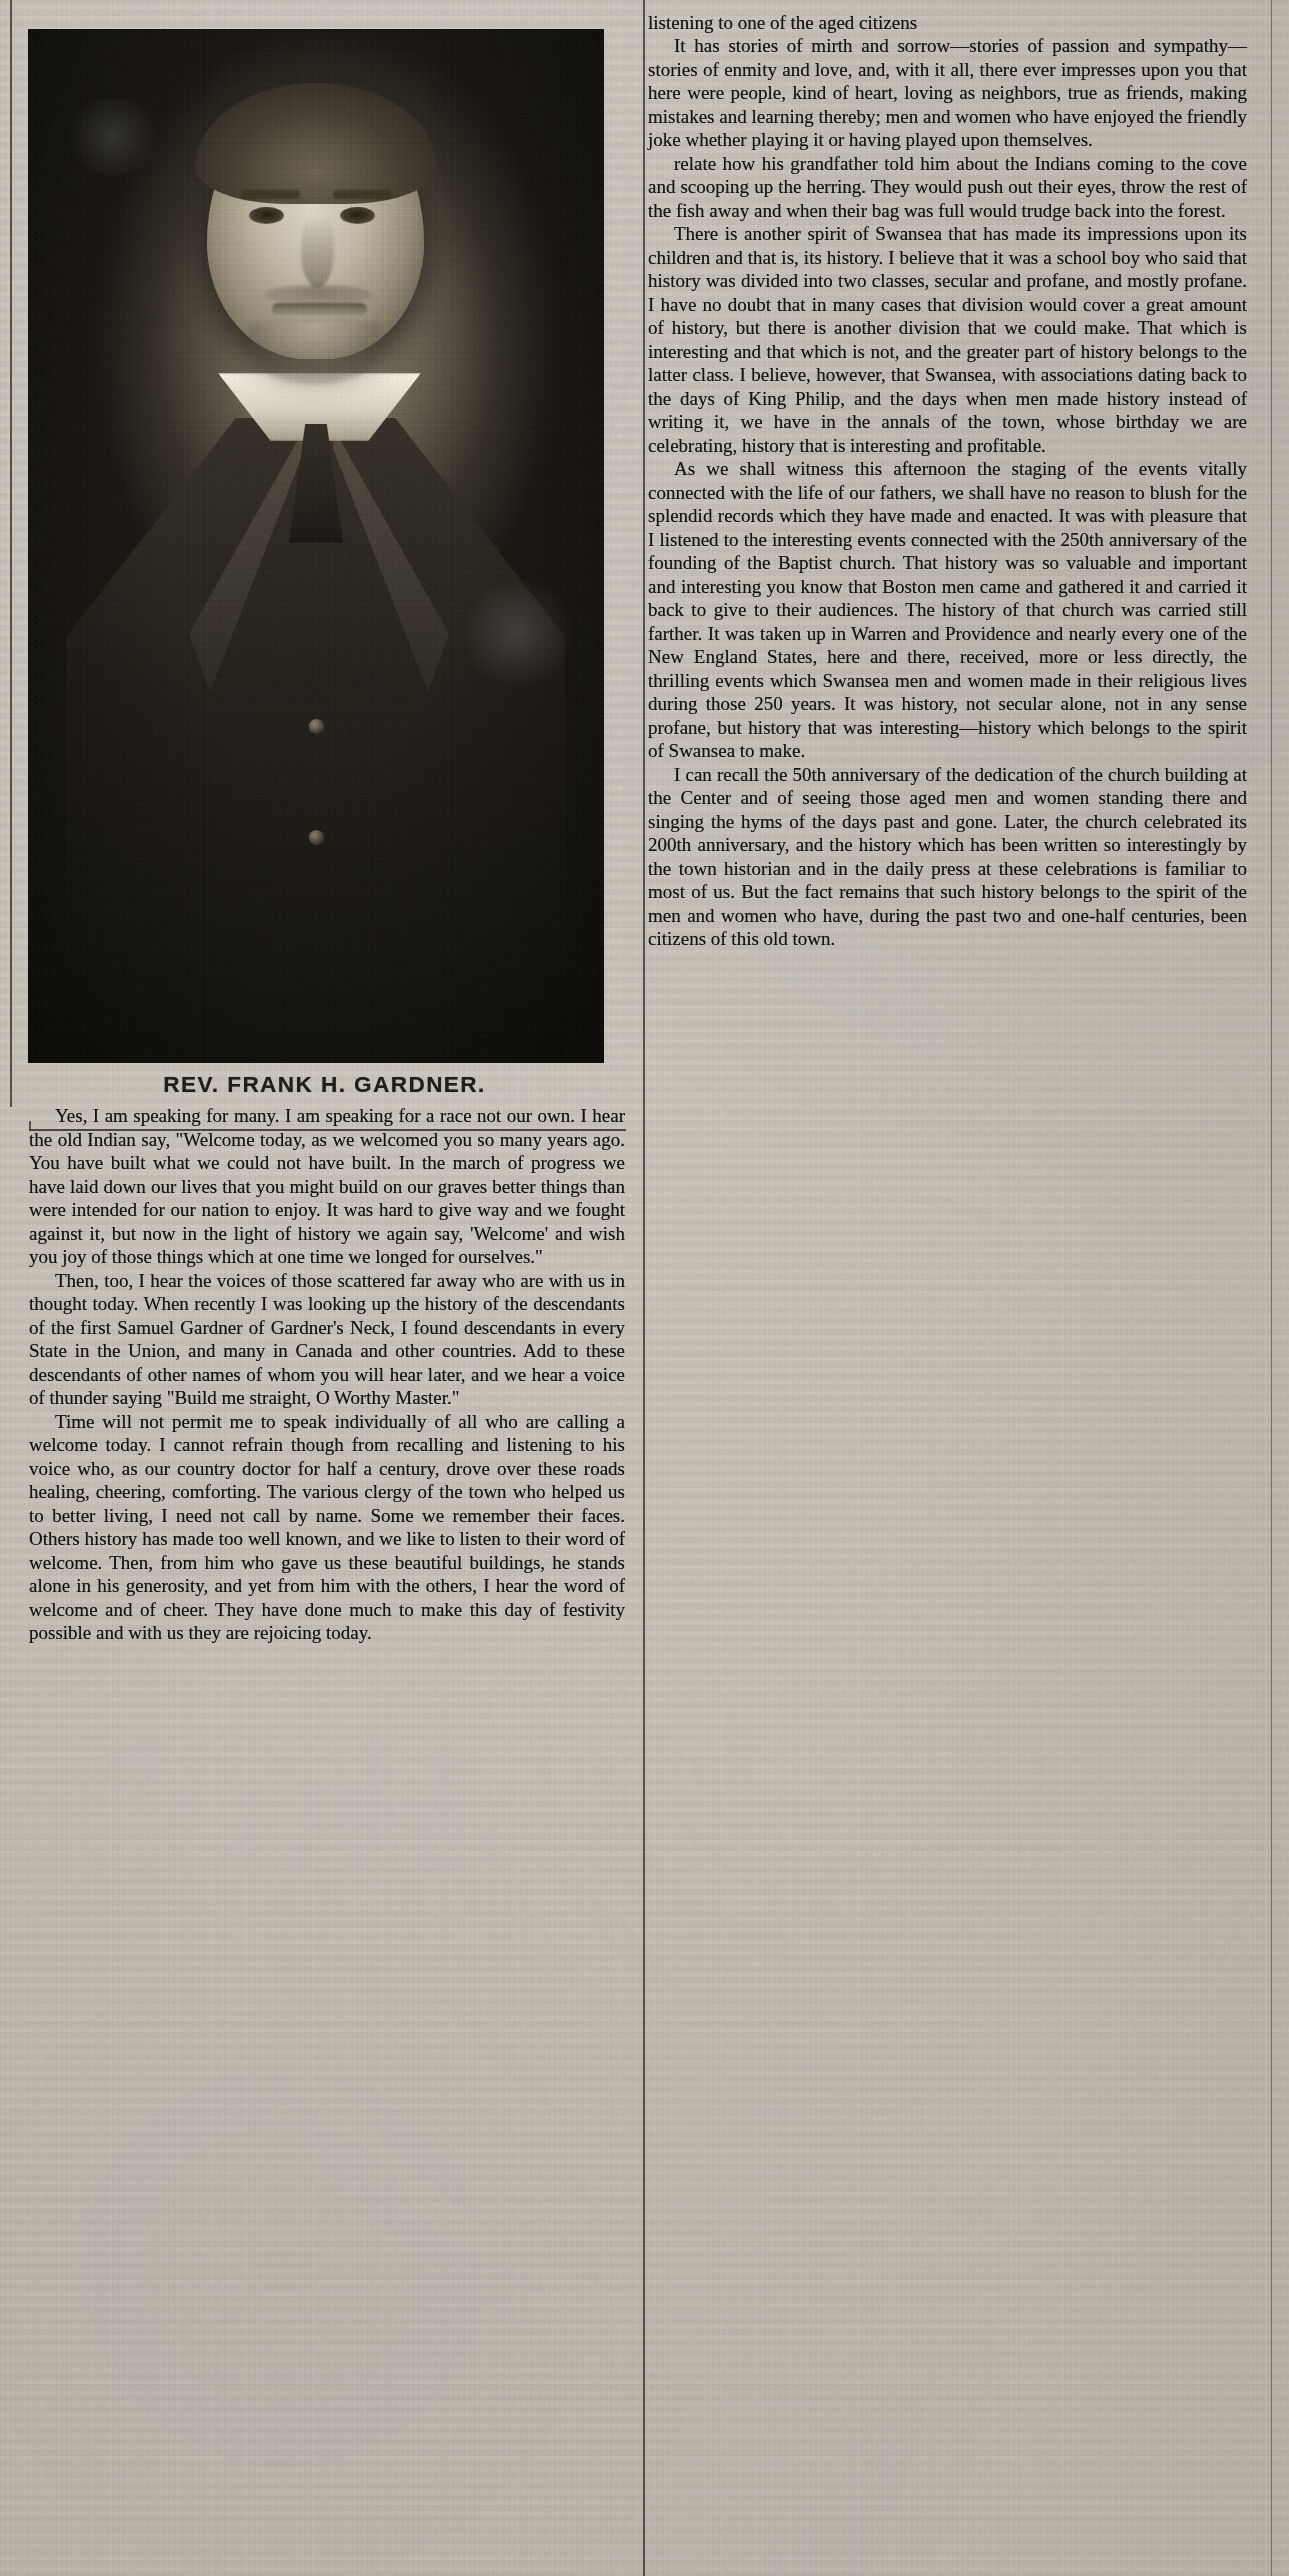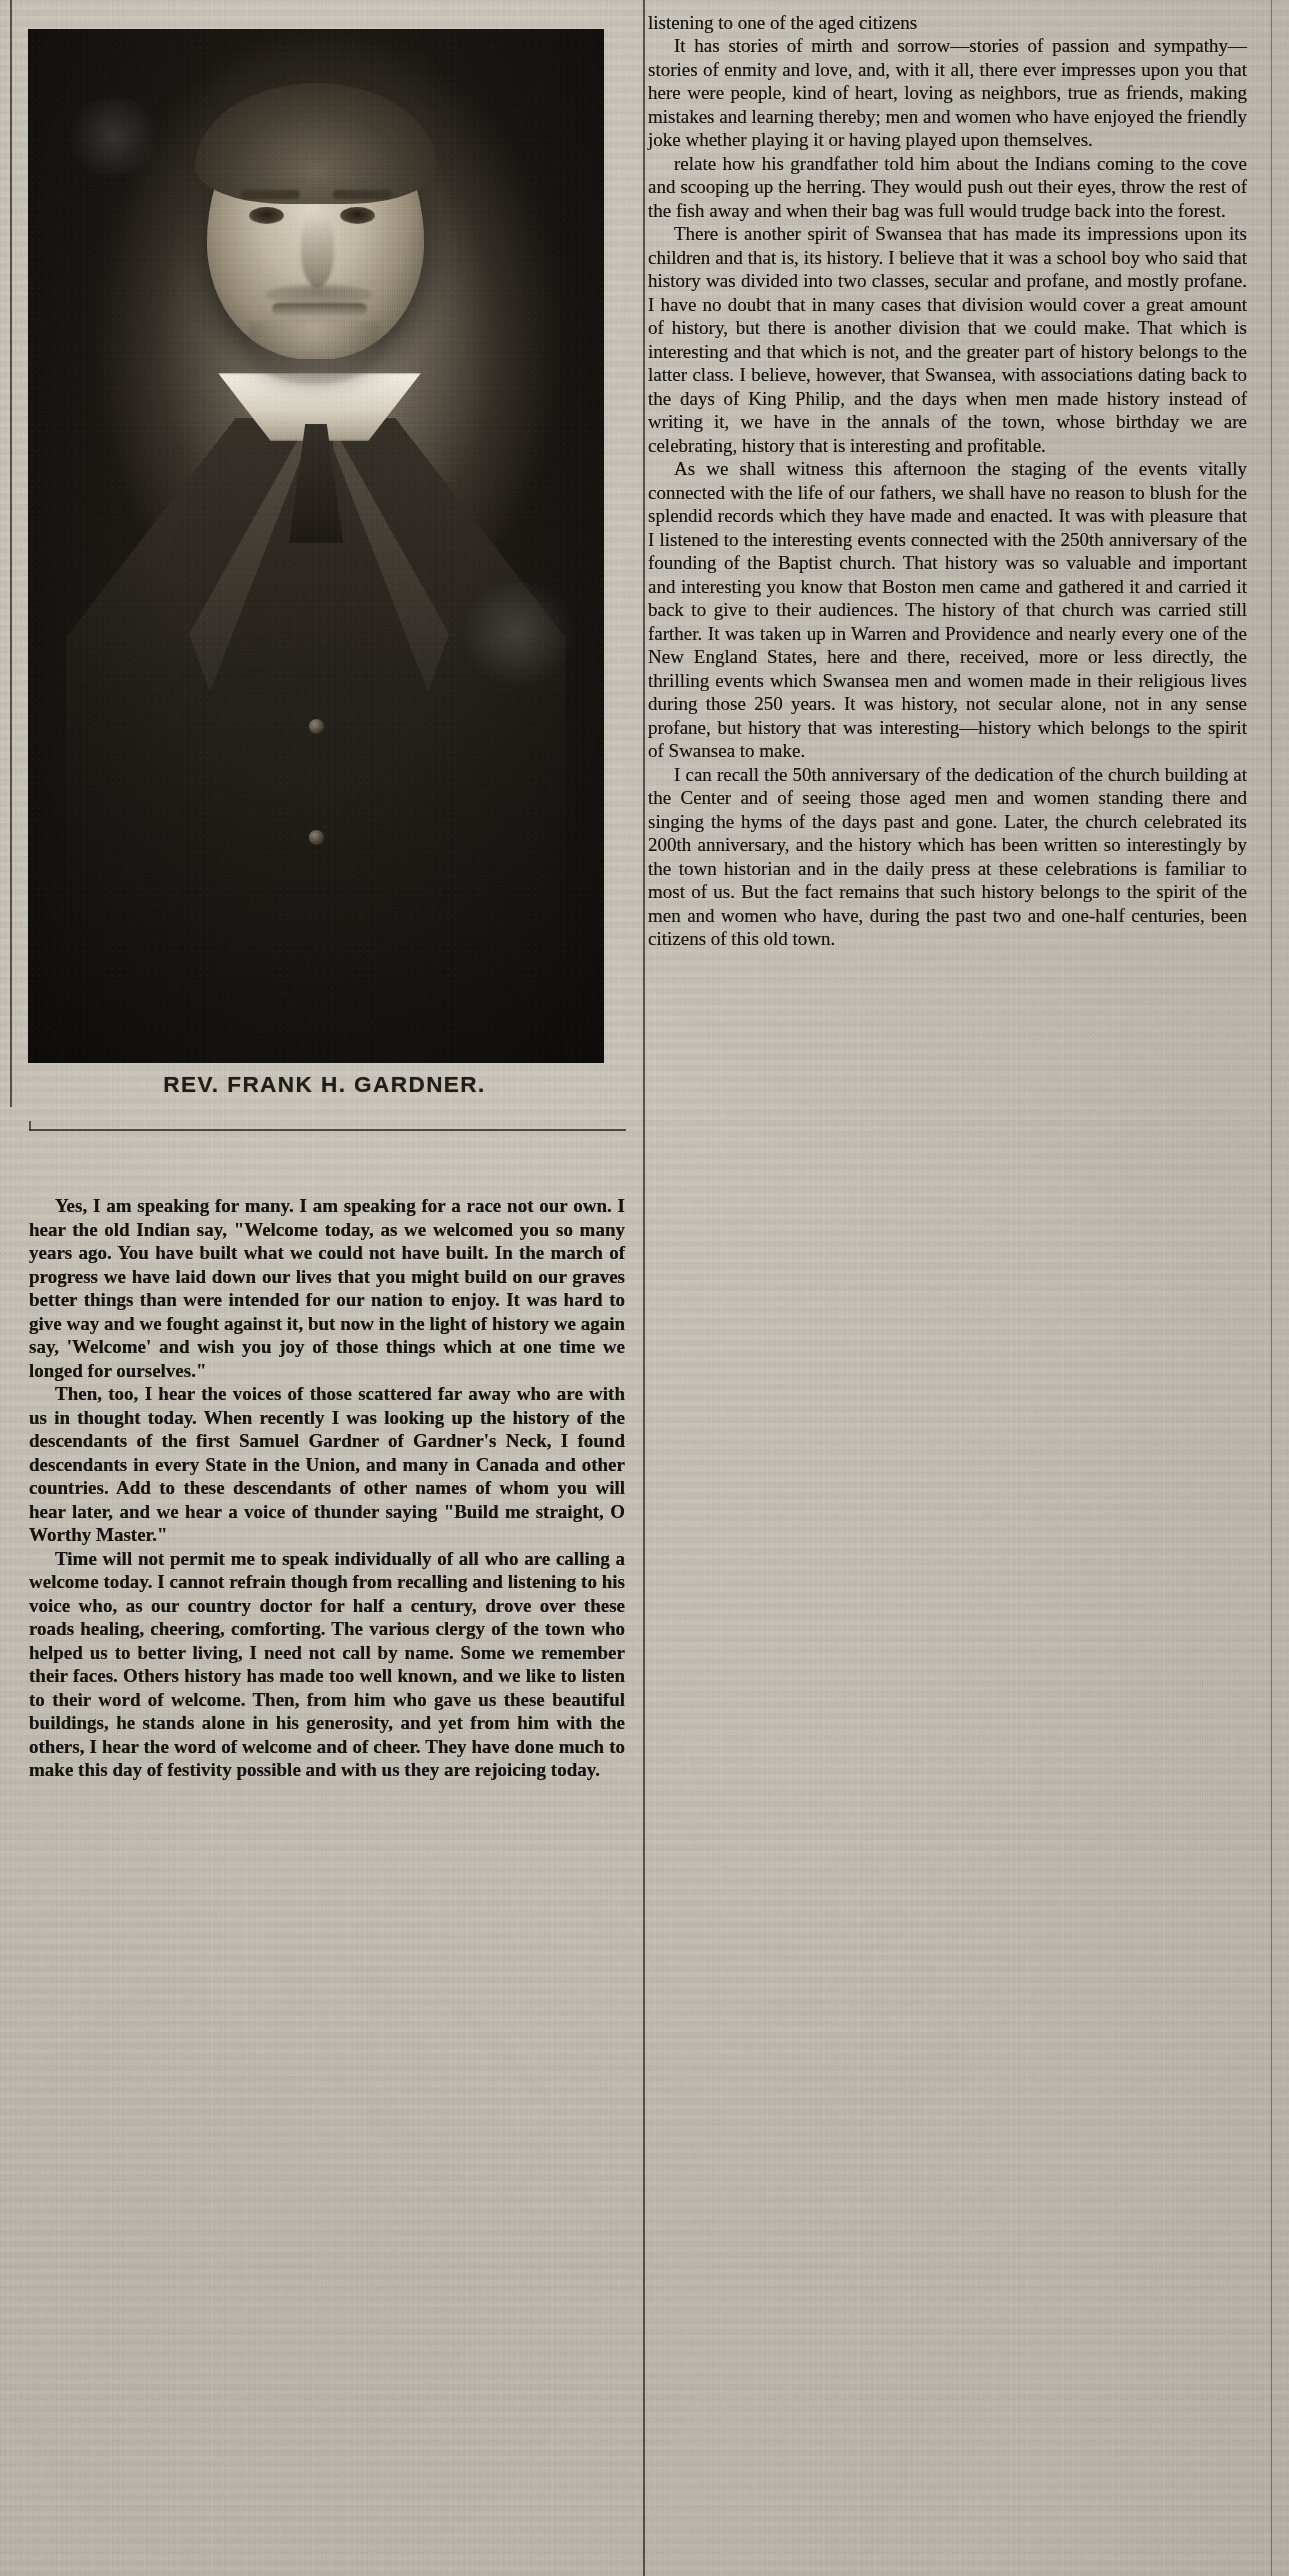--- a/index.html
+++ b/index.html
@@ -184,21 +184,21 @@
     text-align: justify;
     text-shadow: 0 0 0.5px rgba(20,19,16,.55);
     -webkit-font-smoothing: none;
   }
   .col p {
     margin: 0;
     text-indent: 26px;
     hyphens: auto;
     -webkit-hyphens: auto;
   }
-  #col-left  { left: 29px;   top: 1194px; width: 596px; font-weight: bold; }
+  #col-left  { left: 29px;   top: 1104px; width: 596px; }
   #col-right { left: 648px; top: 0px;    width: 599px; margin-top: 14px; }
 
   
   #col-right .cont-top { text-indent: 0; margin-top: -3.4px; }
 
   
   #grain-overlay {
     position: absolute;
     inset: 0;
     pointer-events: none;

